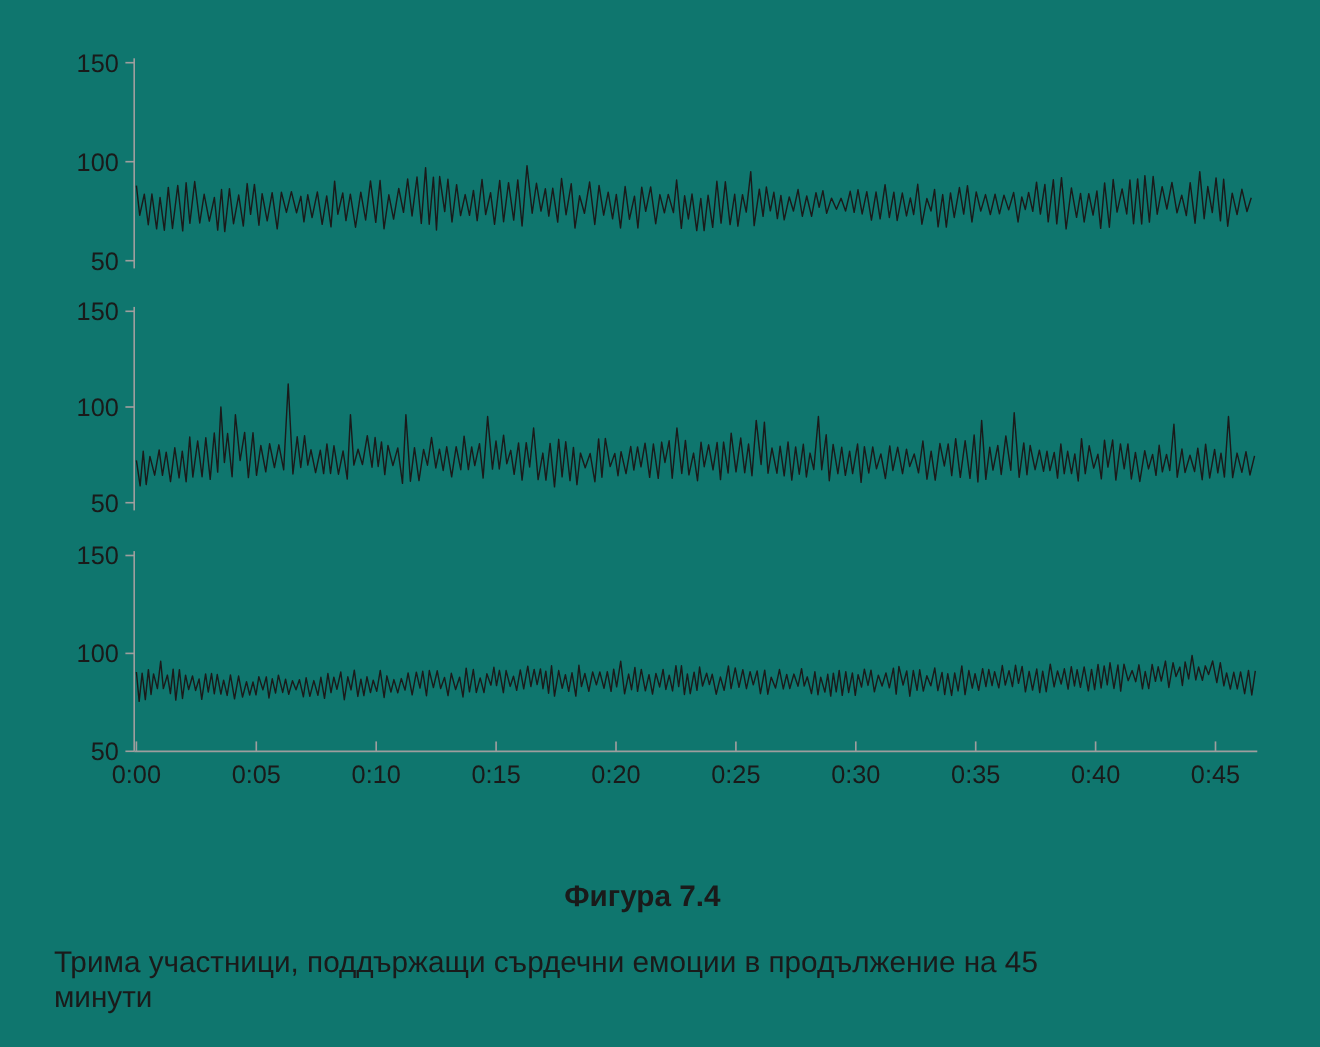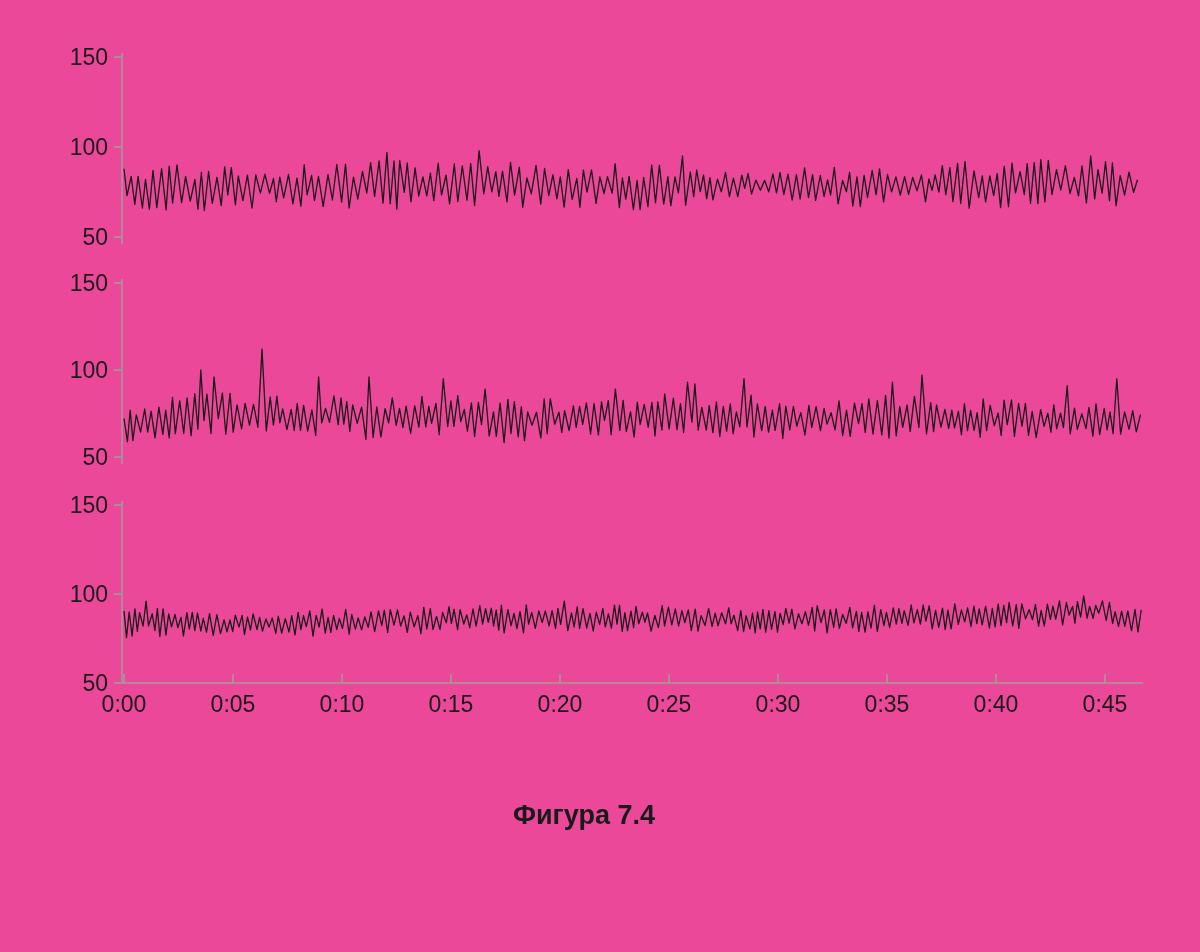--- a/index.html
+++ b/index.html
@@ -1,17 +1,17 @@
 <!DOCTYPE html>
 <html><head>
 <meta charset="utf-8">
 <style>
   html,body{margin:0;padding:0;background:#fff;}
   .page{
-    position:relative;width:1200px;height:952px;background:#ec4899;
+    position:relative;width:1200px;height:952px;background:#0f766e;
     font-family:"Liberation Sans", sans-serif;color:#1a1a1a;overflow:hidden;
   }
   #charts-svg{position:absolute;left:0;top:0;}
   #charts-svg text{font-family:"Liberation Sans", sans-serif;font-size:23px;fill:#1a1a1a;}
   .figure-caption{
     position:absolute;left:584px;top:800px;transform:translateX(-50%);
     font-size:27px;font-weight:bold;white-space:nowrap;
   }
   .figure-description{
     position:absolute;left:49px;top:860px;font-size:27px;line-height:31px;
@@ -62,13 +62,17 @@
       <line x1="778" y1="674" x2="778" y2="683" stroke="#9e9e9e" stroke-width="1.5"></line>
       <text x="778" y="712" text-anchor="middle">0:30</text>
       <line x1="887" y1="674" x2="887" y2="683" stroke="#9e9e9e" stroke-width="1.5"></line>
       <text x="887" y="712" text-anchor="middle">0:35</text>
       <line x1="996" y1="674" x2="996" y2="683" stroke="#9e9e9e" stroke-width="1.5"></line>
       <text x="996" y="712" text-anchor="middle">0:40</text>
       <line x1="1105" y1="674" x2="1105" y2="683" stroke="#9e9e9e" stroke-width="1.5"></line>
       <text x="1105" y="712" text-anchor="middle">0:45</text>
     </svg>
   <div class="figure-caption">Фигура 7.4</div>
+  <div class="figure-description">
+    <div>Трима участници, поддържащи сърдечни емоции в продължение на 45</div>
+    <div>минути</div>
+  </div>
 </div>
 
 </body></html>

